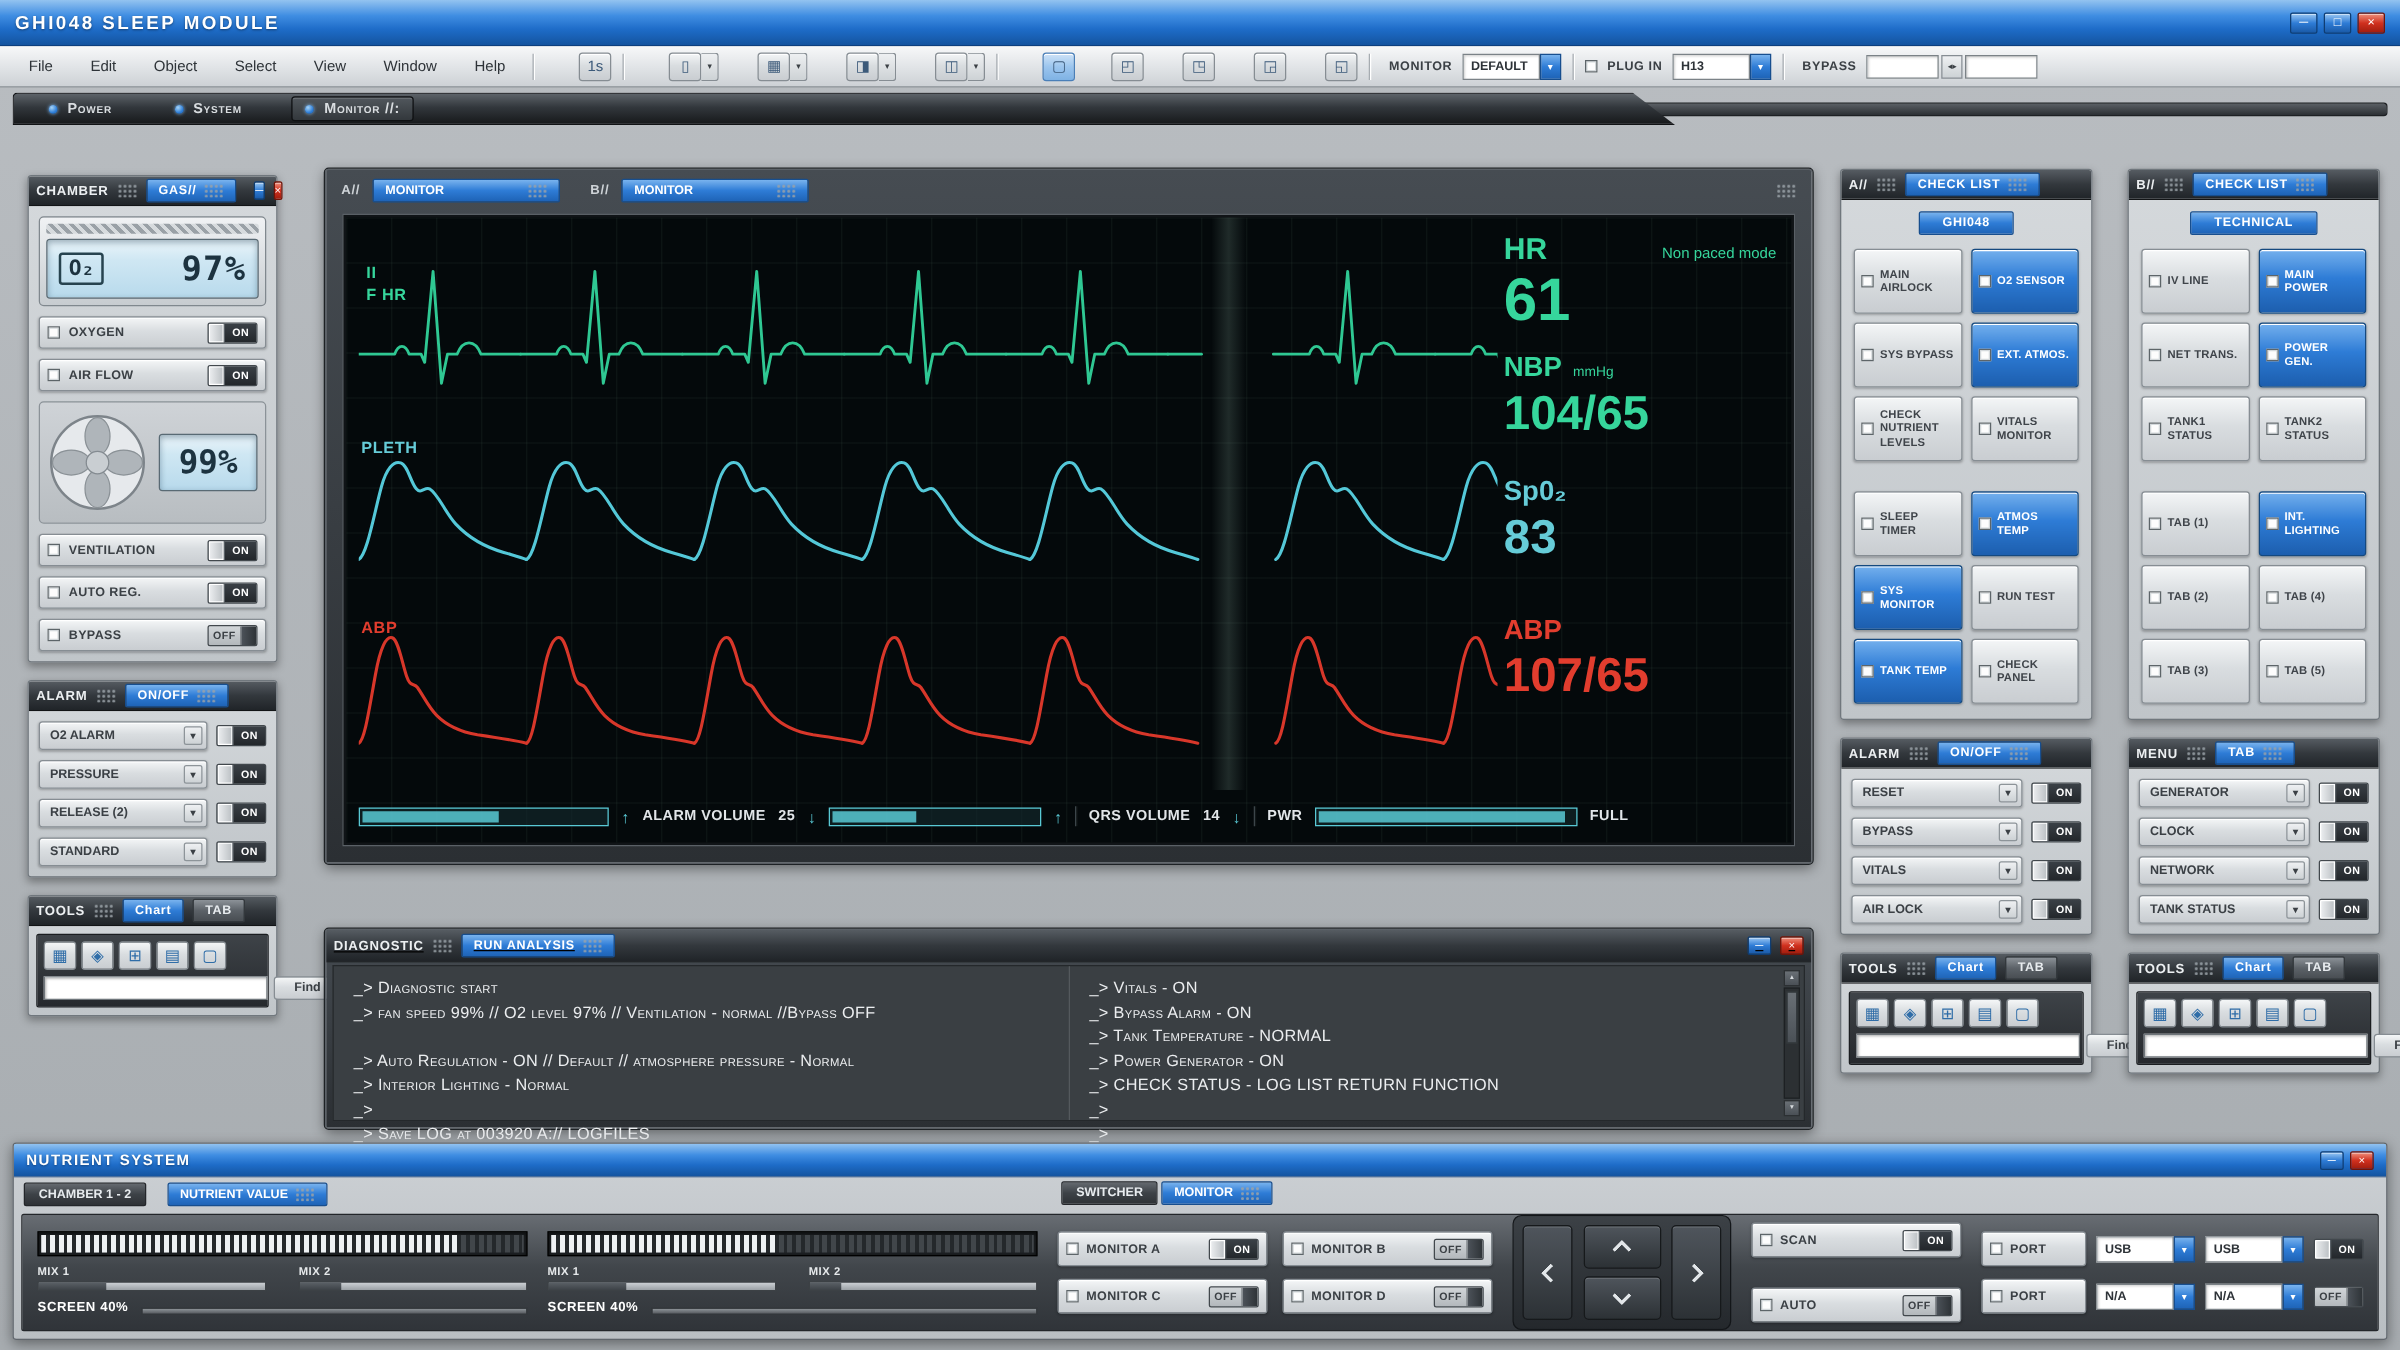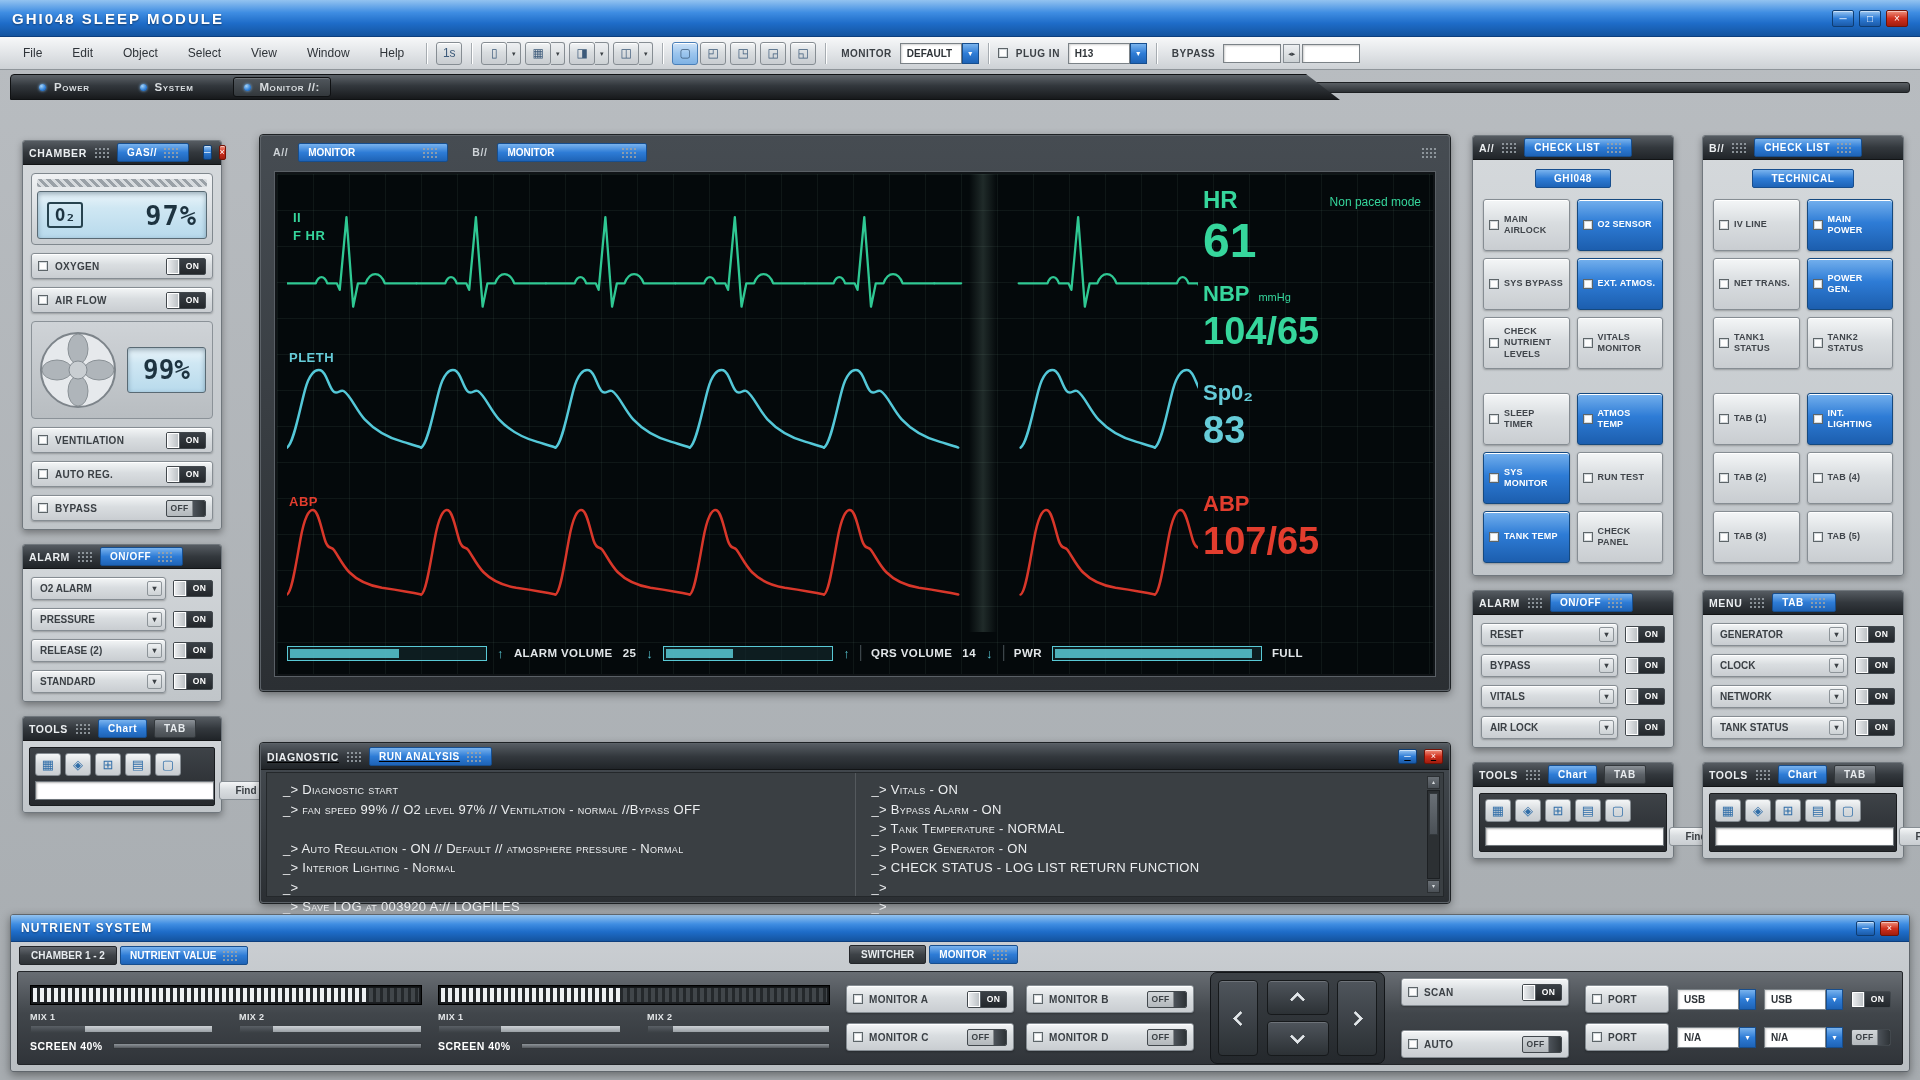--- a/index.html
+++ b/index.html
@@ -22,21 +22,21 @@
   .wbtn.sm { width:19px; height:15px; font-size:9px; line-height:13px; }
 
   
   #menubar { position:absolute; left:0; top:37px; width:1920px; height:33px;
     background:linear-gradient(#f7f8f9,#e0e3e6 55%,#cdd1d5); border-bottom:1px solid #8f959a;
     display:flex; align-items:center; padding:0 10px; gap:2px; }
   .mitem { font-size:12px; color:#2e3338; padding:5px 13px; cursor:pointer; }
   .msep { width:1px; height:21px; background:#a6acb1; box-shadow:1px 0 0 #fff; margin:0 7px; }
   .tbtn { height:23px; min-width:26px; display:flex; align-items:center; justify-content:center;
     background:linear-gradient(#f4f6f7,#d9dde0 45%,#c9cdd1); border:1px solid #868d93; border-radius:3px;
-    font-size:12px; color:#3c5a7a; cursor:pointer; box-shadow:inset 0 1px 0 #fff; }
+    font-size:12px; color:#3c5a7a; cursor:pointer; box-shadow:inset 0 1px 0 #fff;margin-left:27px; }
   .tbtn.active { background:linear-gradient(#cfe3f7,#9bc5ee 50%,#7fb2e4); border-color:#4a7fb8; }
   .tdrop { width:14px; height:23px; background:linear-gradient(#eef0f2,#cdd2d5); border:1px solid #868d93;
     border-left:none; border-radius:0 3px 3px 0; font-size:7px; color:#3b4045; cursor:pointer; text-align:center; line-height:21px; }
   .tgroup { display:flex; }
   .tgrouprow, .ticonrow { display:flex; gap:4px; }
   .mlabel { font-size:10px; font-weight:bold; color:#3b4045; letter-spacing:.5px; margin:0 6px; }
   .select { display:flex; height:21px; }
   .selv { min-width:62px; background:#fff; border:1px solid #7b8287; font-size:10px; font-weight:bold;
     color:#2e3338; display:flex; align-items:center; padding:0 6px; box-shadow:inset 1px 1px 2px rgba(0,0,0,.18); }
   .selb { width:17px; background:linear-gradient(#79b3ee,#2e7cd6 50%,#1e63b6); border:1px solid #174e8e;
@@ -192,39 +192,39 @@
     background:linear-gradient(#f4f6f7,#d9dde0 45%,#c9cdd1); border:1px solid #868d93; border-radius:3px; }
   .mscroll { width:13px; display:flex; flex-direction:column; gap:1px; }
 
   
   #nwin { position:absolute; left:10px; top:914px; width:1900px; height:158px;
     background:linear-gradient(#cdd1d5,#b9bec2); border:1px solid #60666c; border-radius:3px;
     box-shadow:0 3px 10px rgba(0,0,0,.4); }
   .ntitle { height:27px; background:linear-gradient(#93c3f0 0%,#3f8de2 35%,#1e6cc8 65%,#14549f 100%);
     border-bottom:1px solid #0d3f7e; display:flex; align-items:center; padding:0 10px; border-radius:2px 2px 0 0; }
   .ntitletxt { color:#fff; font-size:12px; font-weight:bold; letter-spacing:1.2px; text-shadow:0 1px 2px rgba(0,0,0,.4);text-align:right; }
-  .ntabrow { position:relative; height:27px; display:flex; align-items:center; gap:3px; padding:0 8px; }
+  .ntabrow { position:relative; height:27px; display:flex; align-items:center; gap:17px; padding:0 8px; }
   .dtab { background:linear-gradient(#64696f,#3d4247 50%,#2e3236); padding:3px 11px; border:1px solid #23262a;
     border-radius:2px; color:#e8ecef; font-size:10px; font-weight:bold; cursor:pointer; }
   .ntabs2 { position:absolute; left:838px; top:3px; display:flex; gap:3px; }
   .ncontent { position:absolute; left:6px; right:6px; top:56px; bottom:6px;
     background:linear-gradient(#686d73,#41464b 45%,#303439); border:1px solid #23262a; border-radius:2px;
     display:flex; align-items:center; gap:16px; padding:0 12px; }
   .mblock { width:392px; }
   .bigmeter { height:20px; background:#1d2023; border:1px solid #000; position:relative; overflow:hidden;
     box-shadow:inset 0 1px 3px rgba(0,0,0,.7); }
   .bseg { position:absolute; inset:2px; background:repeating-linear-gradient(90deg,#41464a 0 4px,#24282b 4px 7px); }
   .bfill { position:absolute; top:2px; left:2px; bottom:2px;
     background:repeating-linear-gradient(90deg,#eef1f3 0 4px,rgba(0,0,0,0) 4px 7px); }
   .mixrow { display:flex; gap:26px; margin-top:7px; }
   .mix { flex:1; }
   .mixlabel { font-size:9px; color:#e5e8ea; font-weight:bold; letter-spacing:.4px; }
   .mixtrack { margin-top:3px; height:8px; background:linear-gradient(#cdd1d5,#9aa0a5); border:1px solid #3c4145; position:relative; }
   .mixfill { position:absolute; left:0; top:0; bottom:0; background:linear-gradient(#5a6066,#3d4247); }
-  .screenrow { margin-top:7px; display:flex; align-items:center; gap:10px; }
+  .screenrow { margin-top:7px; display:flex; align-items:flex-end; gap:10px; }
   .screenlabel { font-size:10.5px; color:#fff; font-weight:bold; letter-spacing:.5px; }
   .screentrack { flex:1; height:6px; background:linear-gradient(#8e9499,#55595e); border:1px solid #33373b; }
   .bgrid { display:grid; grid-template-columns:repeat(2,168px); grid-auto-rows:28px; gap:10px 12px; }
   .bpill { display:flex; align-items:center; gap:6px; padding:0 6px; font-size:9.5px; font-weight:bold; color:#3b4045; }
   .apad { width:175px; height:92px; background:linear-gradient(#3c4146,#24282c); border:1px solid #131619;
     border-radius:7px; display:flex; align-items:center; justify-content:space-between; padding:7px; flex:none; }
   .abtn { background:linear-gradient(#4f555c,#2c3135); border:1px solid #16191b; border-radius:4px;
     display:flex; align-items:center; justify-content:center; cursor:pointer; box-shadow:inset 0 1px 0 rgba(255,255,255,.18); }
   .abtn.side { width:40px; height:76px; }
   .amid { display:flex; flex-direction:column; gap:6px; }

